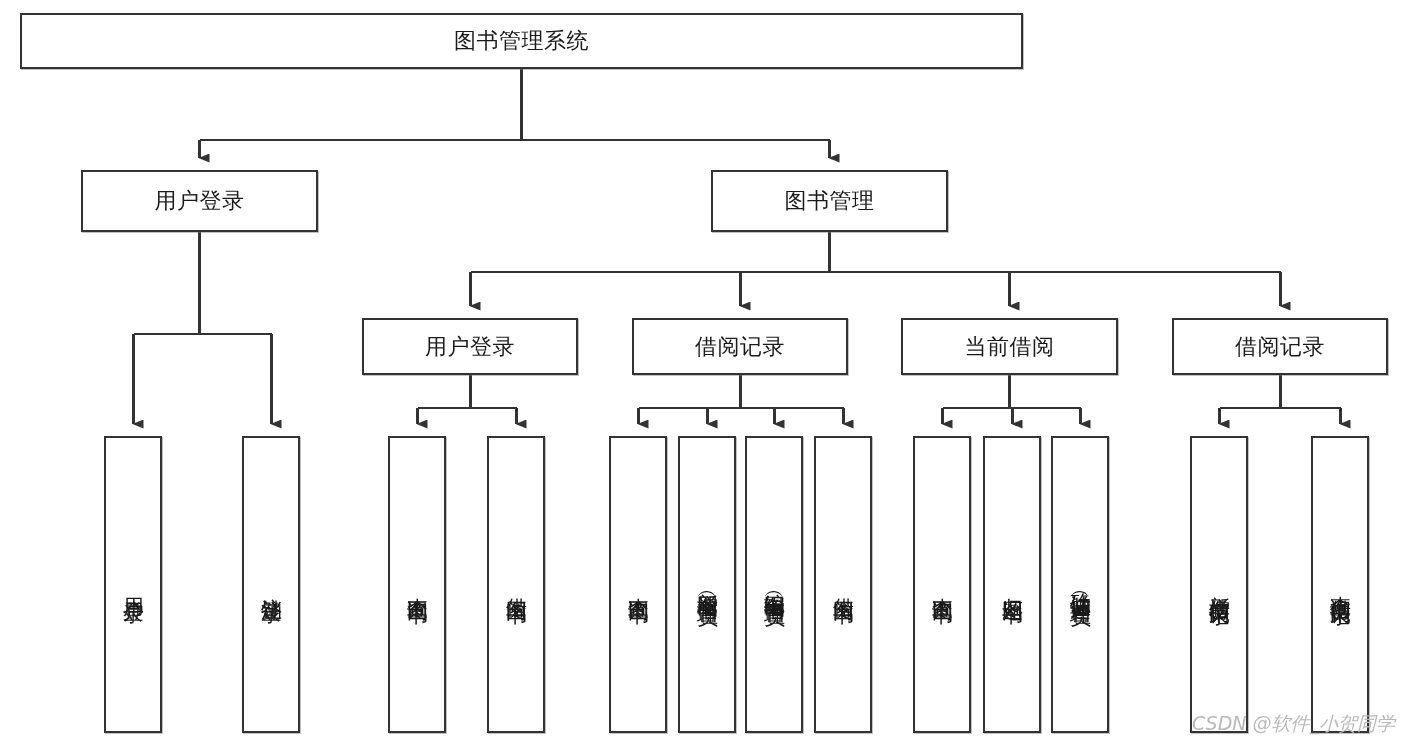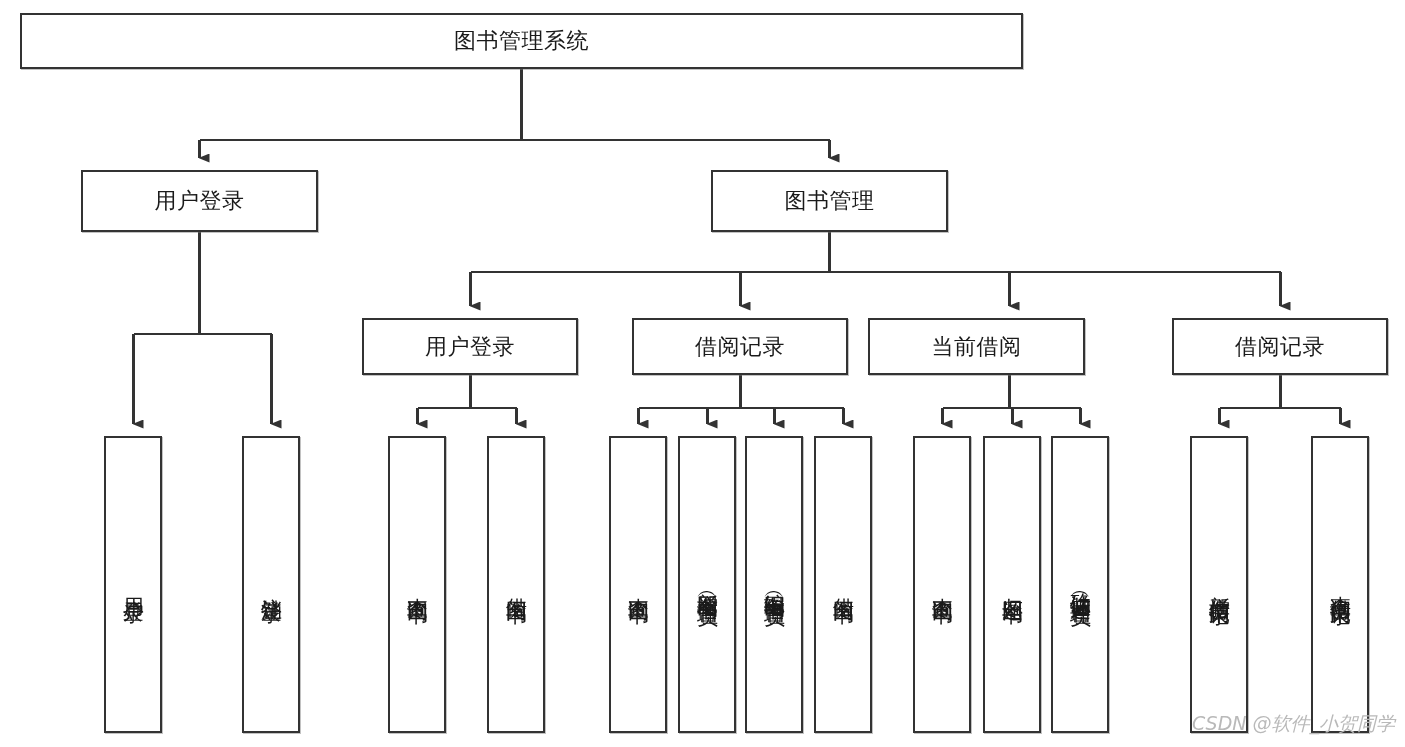--- a/index.html
+++ b/index.html
@@ -138,21 +138,21 @@
   <div class="node-box" style="left: 711px; top: 170px; width: 237px; height: 62px;">
     <span class="node-label-h">图书管理</span>
   </div>
 
   <div class="node-box" style="left: 362px; top: 318px; width: 216px; height: 57px;">
     <span class="node-label-h">用户登录</span>
   </div>
   <div class="node-box" style="left: 632px; top: 318px; width: 216px; height: 57px;">
     <span class="node-label-h">借阅记录</span>
   </div>
-  <div class="node-box" style="left: 868px; top: 318px; width: 217px; height: 57px;">
+  <div class="node-box" style="left: 901px; top: 318px; width: 217px; height: 57px;">
     <span class="node-label-h">当前借阅</span>
   </div>
   <div class="node-box" style="left: 1172px; top: 318px; width: 216px; height: 57px;">
     <span class="node-label-h">借阅记录</span>
   </div>
 
   <div class="node-box" style="left: 104px; top: 436px; width: 58px; height: 297px;">
     <span class="node-label-v">用户登录</span>
   </div>
   <div class="node-box" style="left: 242px; top: 436px; width: 58px; height: 297px;">

